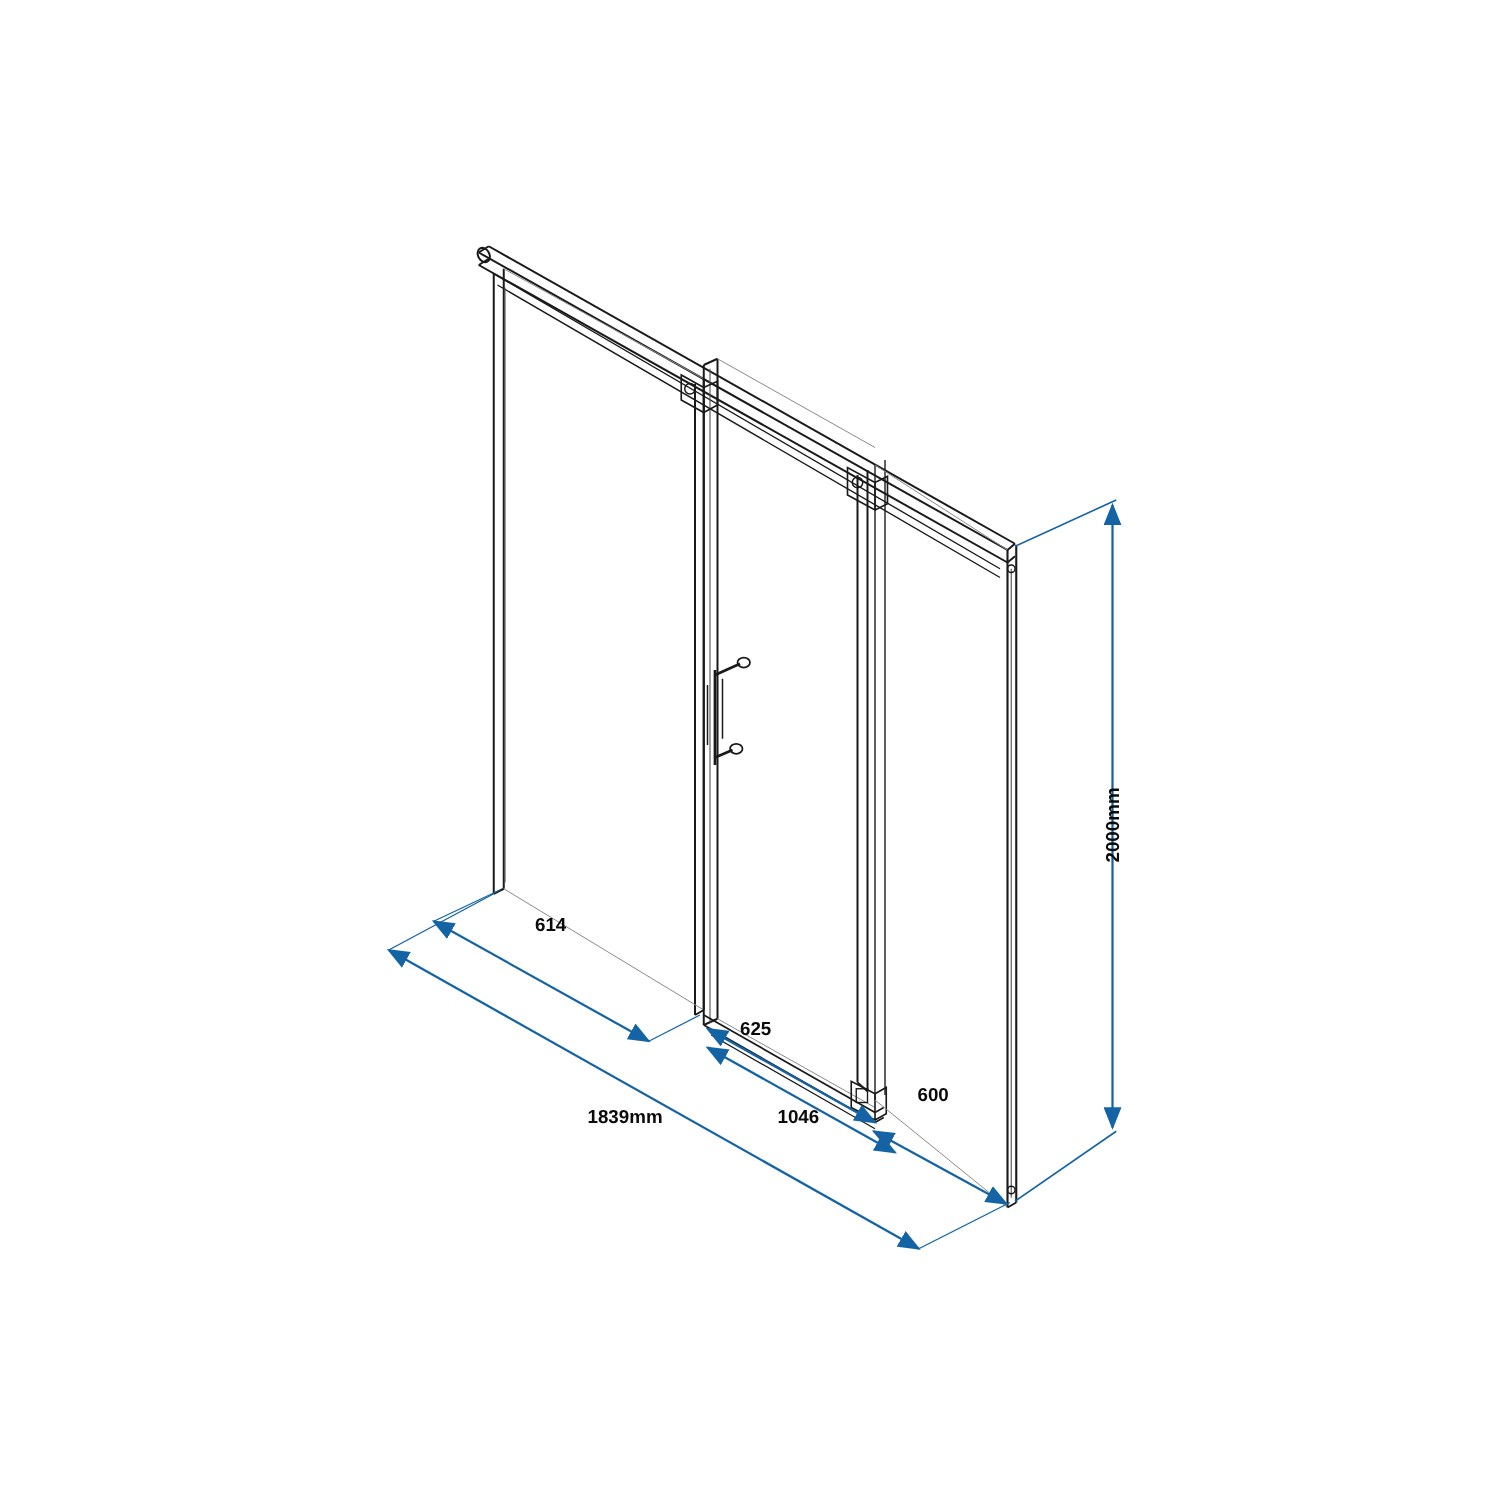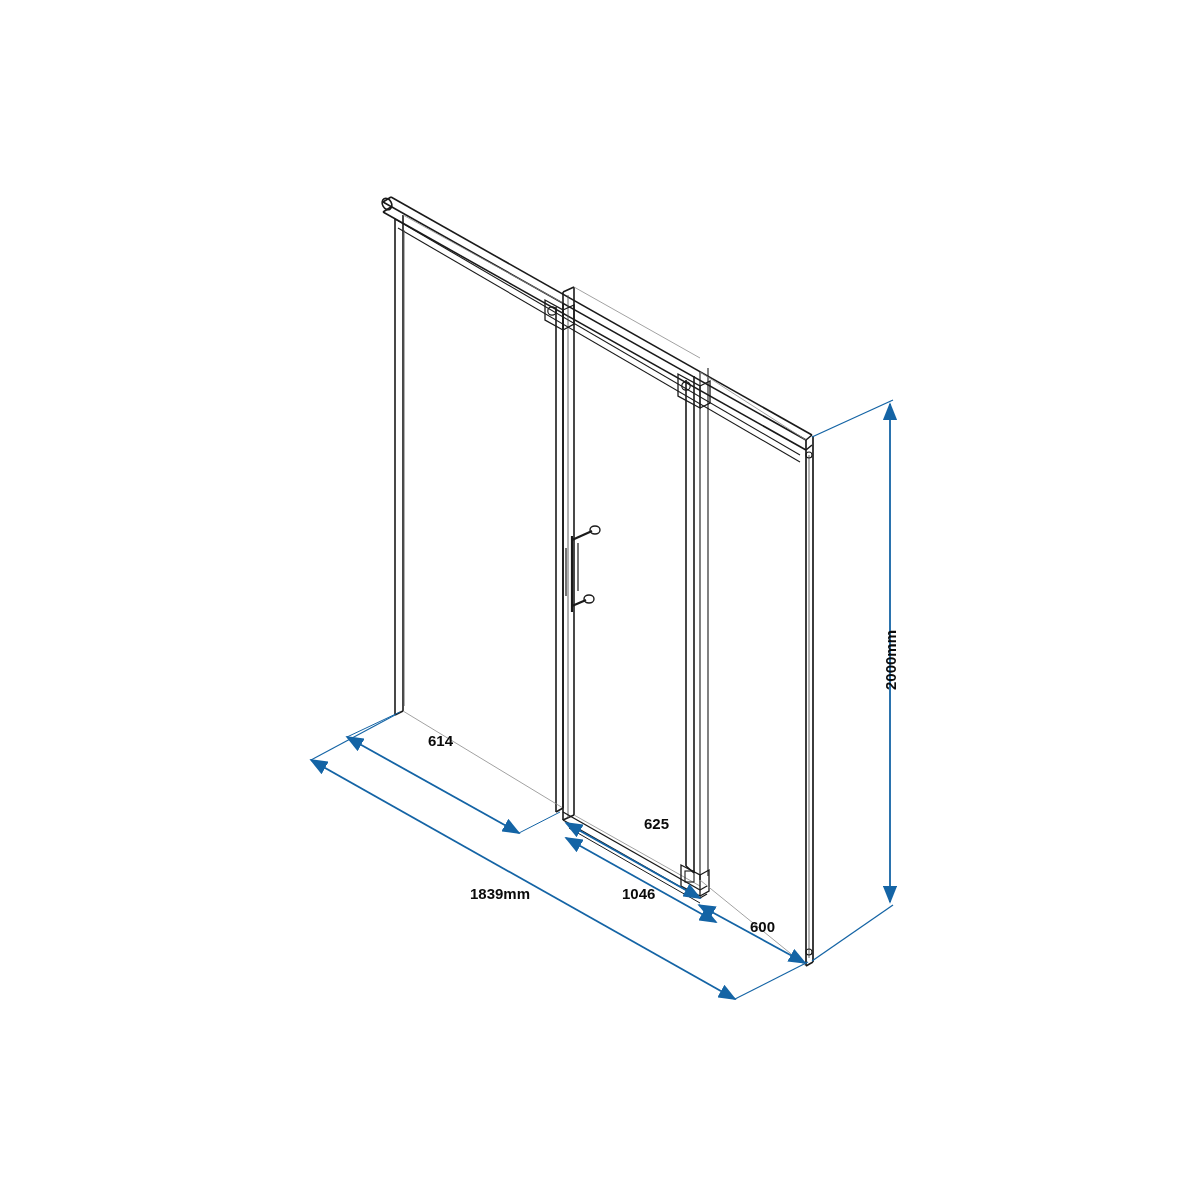--- a/index.html
+++ b/index.html
@@ -172,21 +172,21 @@
     </g>
   </svg>
 
   
   <div class="dim-label" style="left:470px; top:885px;">1839mm</div>
 
   <div class="dim-label vertical" style="left:882px; top:690px;">2000mm</div>
 
   <div class="dim-label" style="left:428px; top:732px;">614</div>
 
-  <div class="dim-label" style="left:644px; top:815px;">625</div>
+  <div class="dim-label" style="left:592px; top:815px;">625</div>
 
   <div class="dim-label" style="left:622px; top:885px;">1046</div>
 
-  <div class="dim-label" style="left:734px; top:918px;margin-left:16px;">600</div>
+  <div class="dim-label" style="left:734px; top:868px;">600</div>
 
   
 
 </div>
 
 </body></html>

